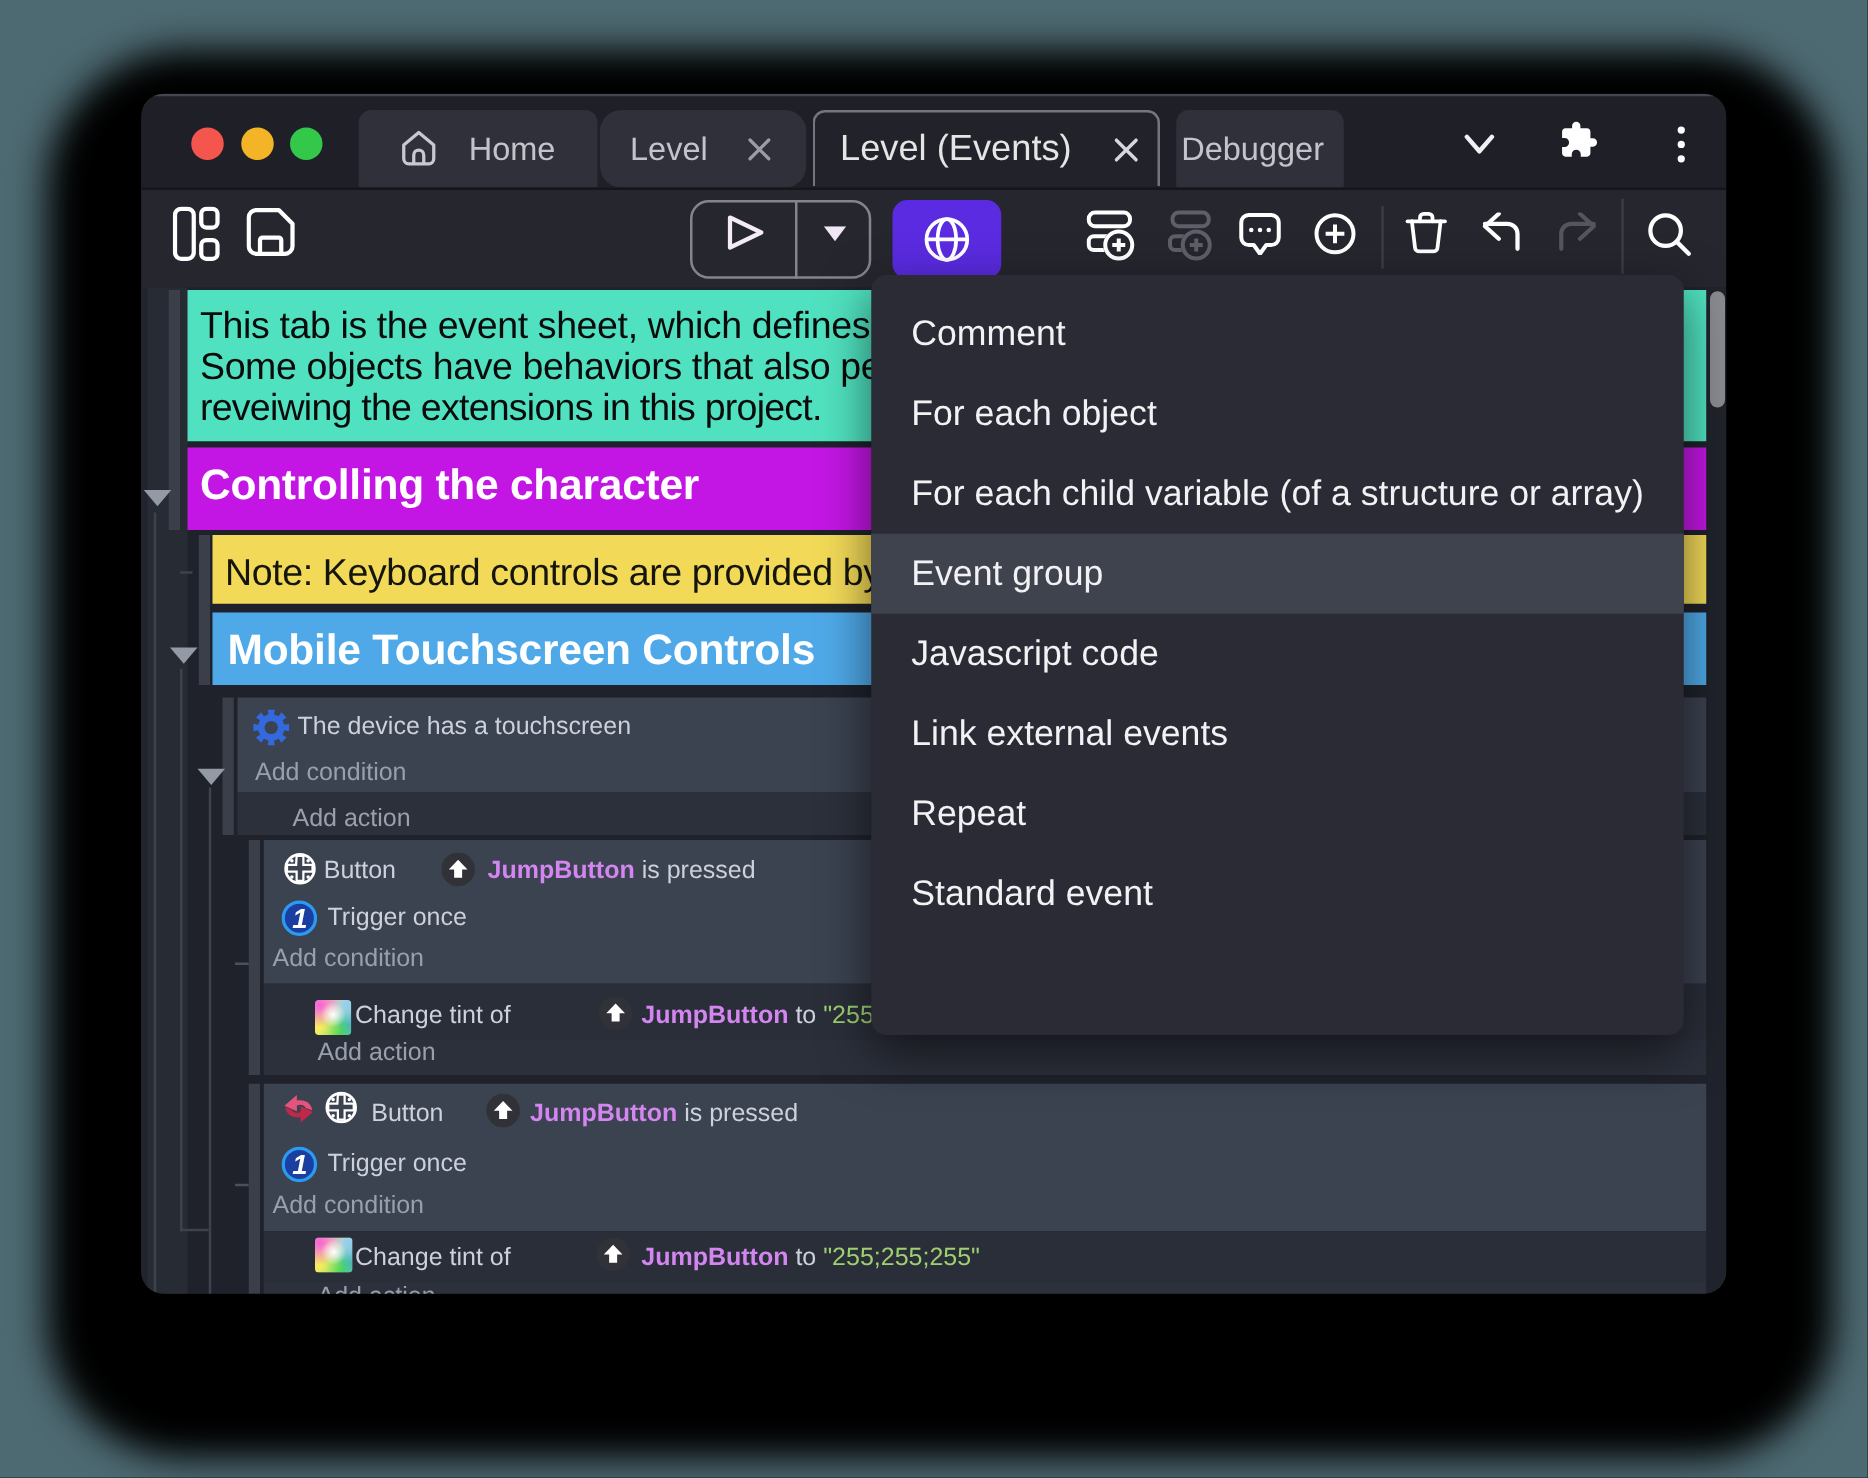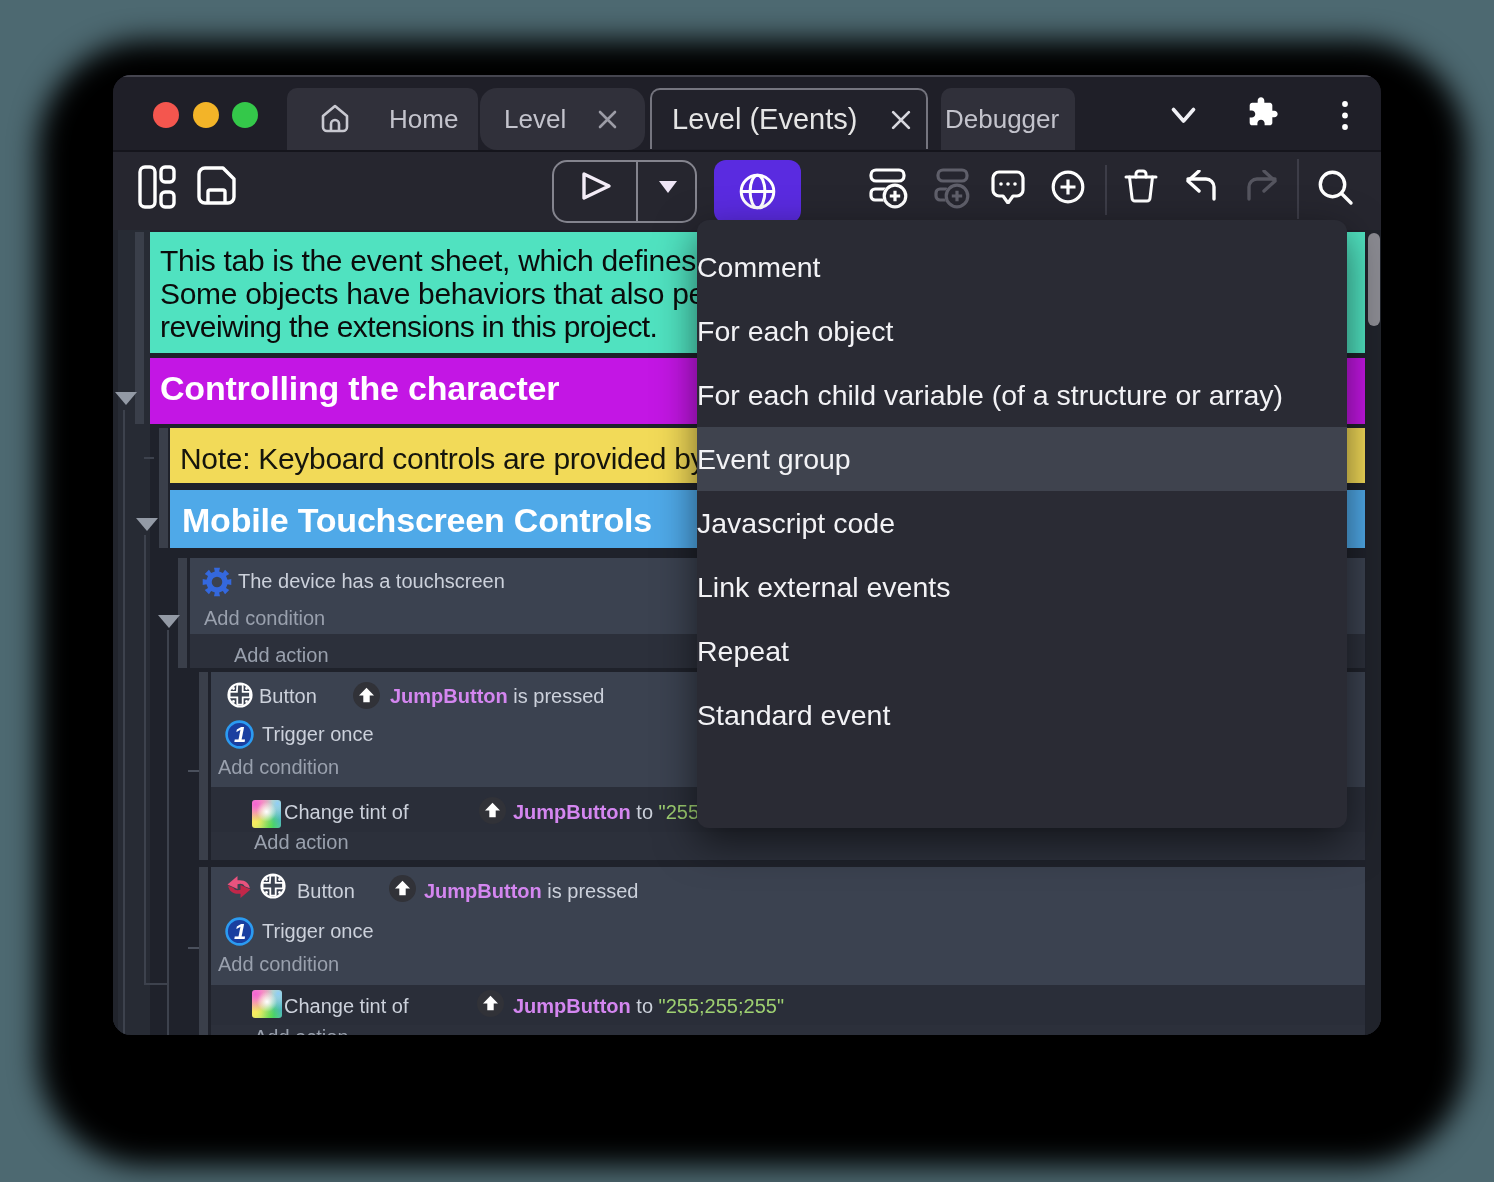--- a/index.html
+++ b/index.html
@@ -29,38 +29,38 @@
   .dim { color:#99a0ad; }
   .obj { color:#d486f0; font-weight:bold; }
   .grn { color:#9ed071; }
   .tri { position:absolute; width:0; height:0; border-left:11px solid transparent; border-right:11px solid transparent; border-top:13px solid #939aa5; }
   .vline { position:absolute; width:2px; background:#3d424d; }
   .ibar { position:absolute; width:9px; background:#3a3f4a; }
 
   
   .menu { position:absolute; left:697px; top:220px; width:650px; height:608px; background:#2a2b34; border-radius:12px;
           box-shadow:0 14px 40px rgba(0,0,0,0.55); padding-top:15px; z-index:50; }
-  .mi { height:64px; display:flex; align-items:center; color:#f2f2f5; font-size:28.5px; }
+  .mi { height:64px; display:flex; align-items:center; padding-left:32px; color:#f2f2f5; font-size:28.5px; }
   .mi.hl { background:#3f434e; }
 </style>
 </head>
 <body>
 <div class="shadow"></div>
 <div class="window">
   <div class="toplight"></div>
   <div class="titlebar">
     <div class="light" style="left:40px; background:#f4564e;"></div>
     <div class="light" style="left:80px; background:#f3b428;"></div>
     <div class="light" style="left:119px; background:#34c84a;"></div>
     <div class="tab" style="left:174px; width:191px; padding-left:30px;">
       <svg width="36" height="36" viewBox="0 0 36 36" fill="none" stroke="#c8c8d0" stroke-width="2.6" stroke-linejoin="round">
           <path d="M6 15 L18 5 L30 15 V26 a4 4 0 0 1 -4 4 H10 a4 4 0 0 1 -4 -4 Z"></path>
           <path d="M14 30 V23 a4 4 0 0 1 8 0 V30"></path>
         </svg>
-      <span style="margin-left:36px;">Home</span>
+      <span style="margin-left:22px;">Home</span>
     </div>
     <div class="tab" style="left:367px; width:165px; padding-left:24px;border-radius:17px;">
       <span>Level</span>
       <svg style="margin-left:31px;" width="21" height="21" viewBox="0 0 21 21" stroke="#9c9ca6" stroke-width="2.6" stroke-linecap="round">
           <path d="M3 3 L18 18 M18 3 L3 18"></path>
         </svg>
     </div>
     <div class="tab active" style="left:537px; width:278px; padding-left:20px;">
       <span>Level (Events)</span>
       <svg style="margin-left:33px;" width="22" height="22" viewBox="0 0 21 21" stroke="#d6d6dd" stroke-width="2.6" stroke-linecap="round">

